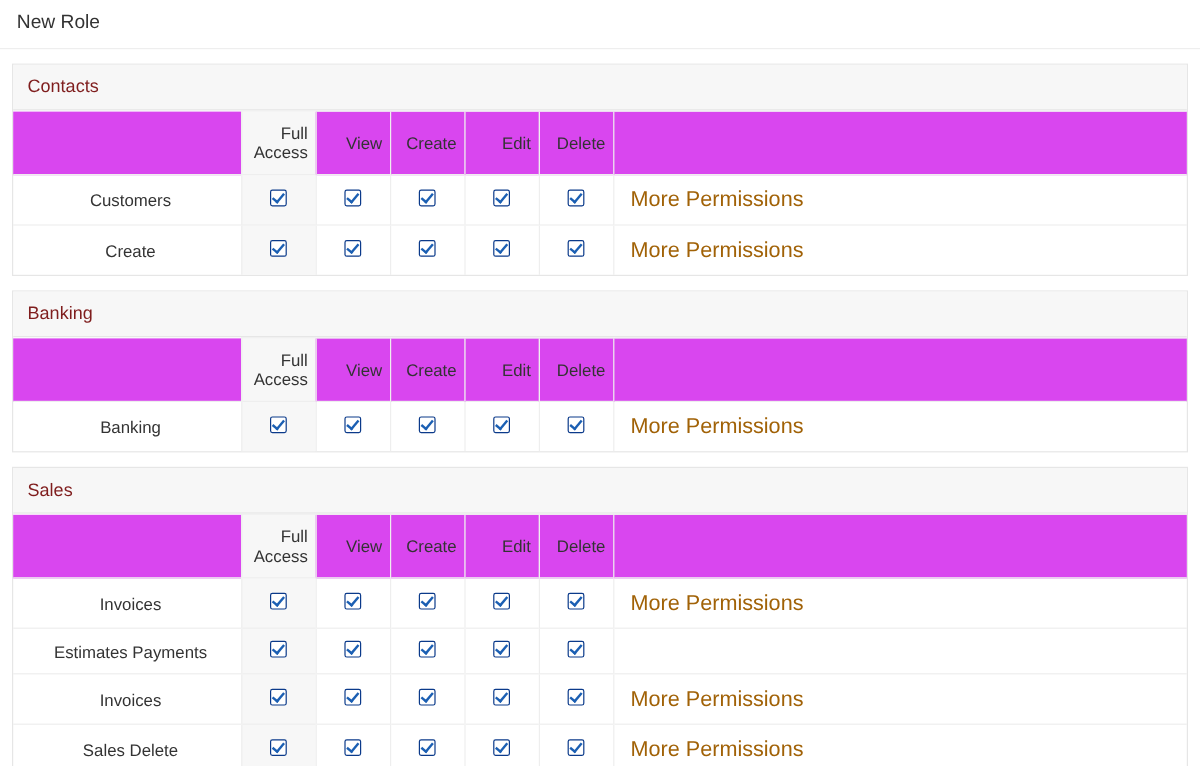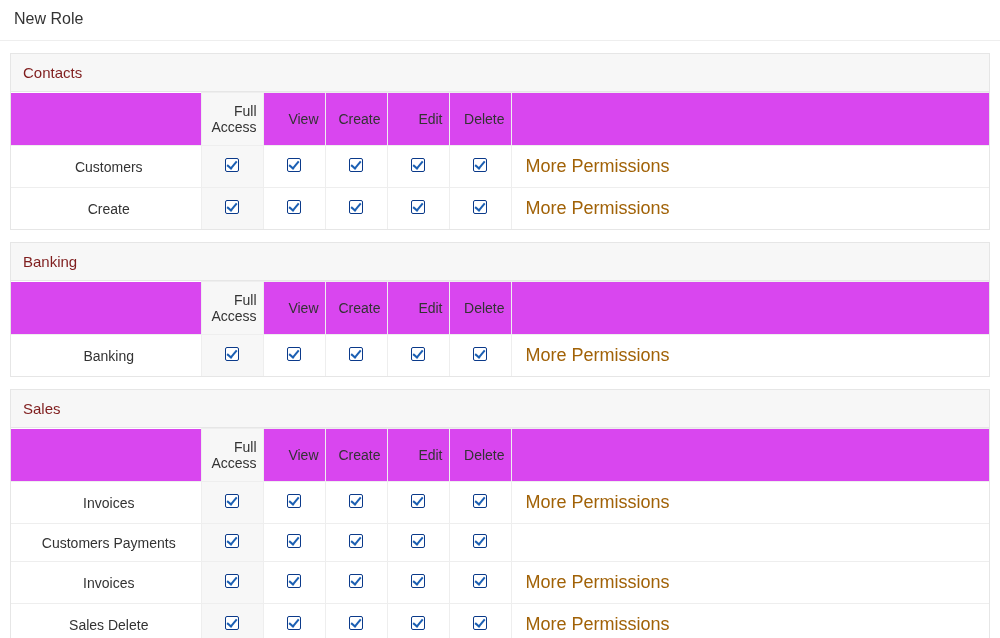--- a/index.html
+++ b/index.html
@@ -174,21 +174,21 @@
           <tr>
             <td class="row-label">Invoices</td>
             <td class="col-full"><span class="cb checked"></span></td>
             <td class="col-perm"><span class="cb checked"></span></td>
             <td class="col-perm"><span class="cb checked"></span></td>
             <td class="col-perm"><span class="cb checked"></span></td>
             <td class="col-perm"><span class="cb checked"></span></td>
             <td class="col-more"><span class="more-link">More Permissions</span></td>
           </tr>
           <tr>
-            <td class="row-label">Customers Payments</td>
+            <td class="row-label">Estimates Payments</td>
             <td class="col-full"><span class="cb checked"></span></td>
             <td class="col-perm"><span class="cb checked"></span></td>
             <td class="col-perm"><span class="cb checked"></span></td>
             <td class="col-perm"><span class="cb checked"></span></td>
             <td class="col-perm"><span class="cb checked"></span></td>
             <td class="col-more"></td>
           </tr>
           <tr>
             <td class="row-label">Invoices</td>
             <td class="col-full"><span class="cb checked"></span></td>

